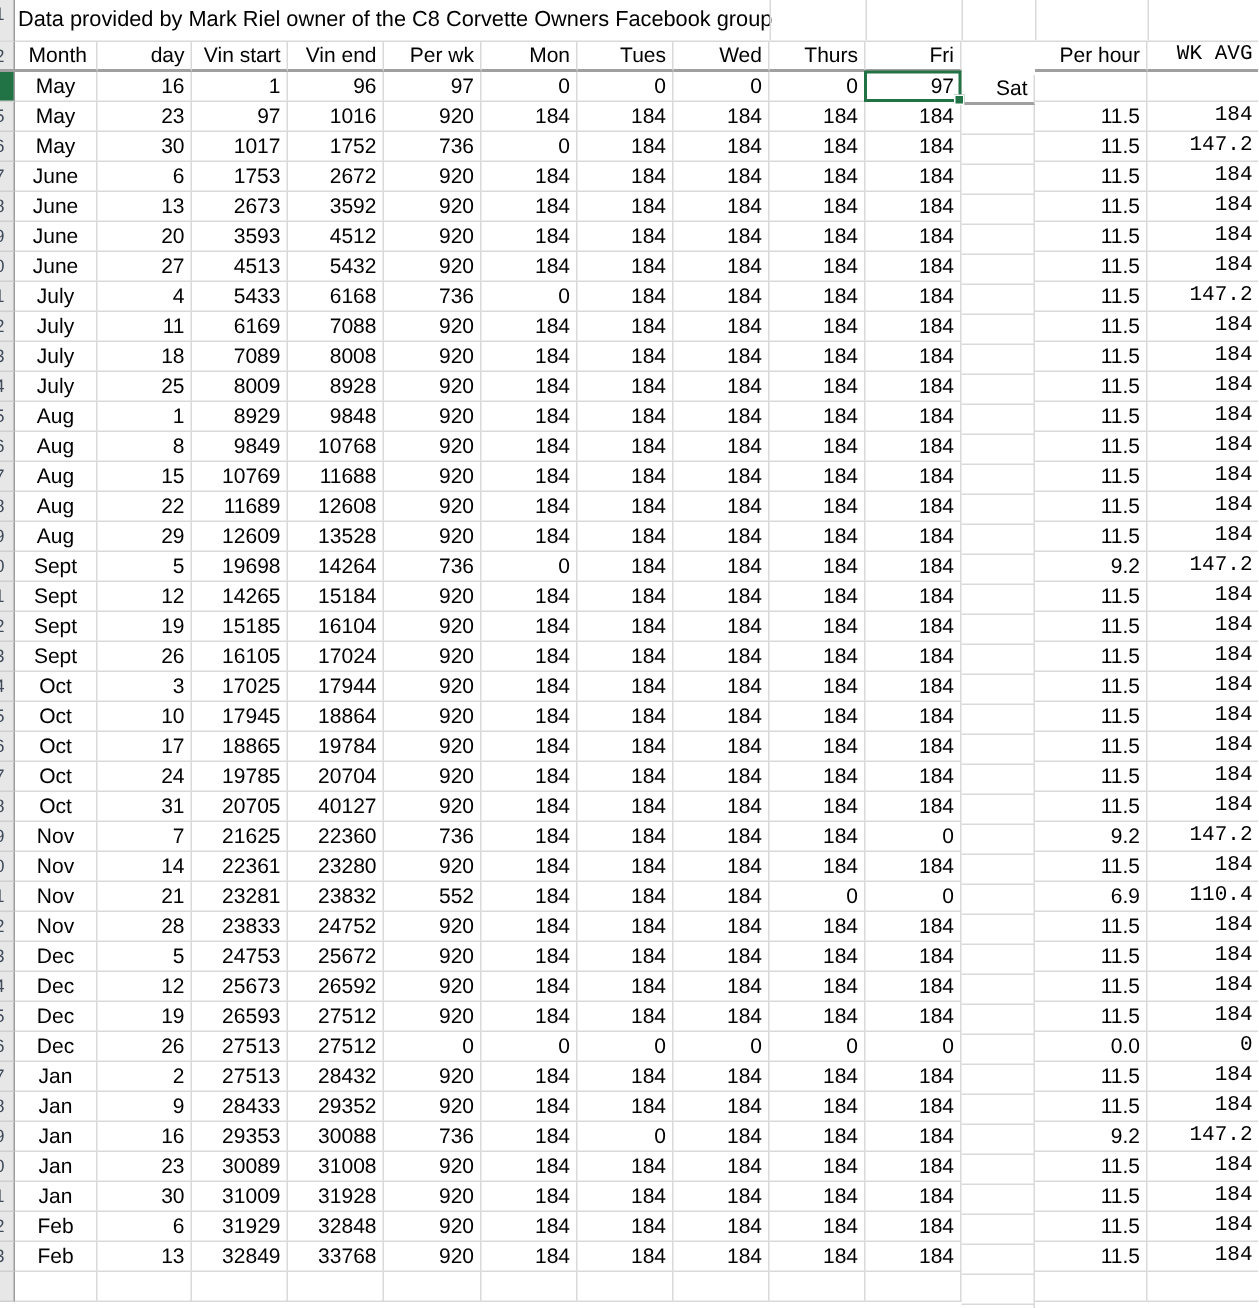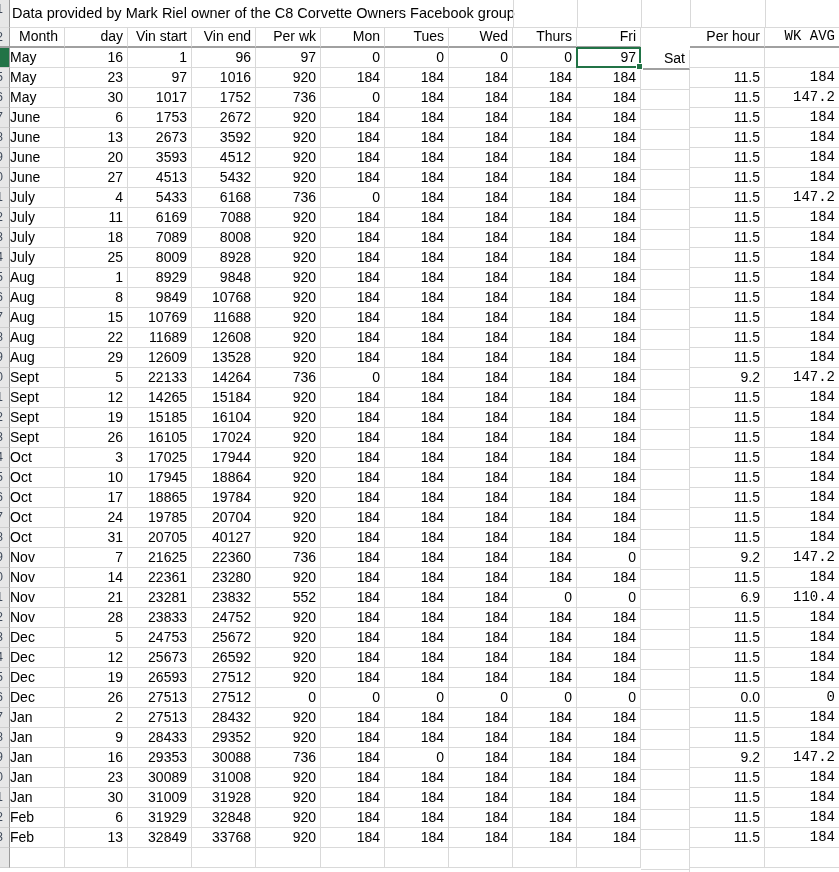--- a/index.html
+++ b/index.html
@@ -18,21 +18,21 @@
   .col-day{width:63px;}
   .col-vin_start{width:64px;}
   .col-vin_end{width:64px;}
   .col-per_wk{width:65px;}
   .col-mon,.col-tues,.col-wed,.col-thurs,.col-fri{width:64px;}
   .col-sat{width:49px;margin-top:22px;}
   .col-per_hour{width:75px;}
   .col-wk_avg{width:74px;font-family:Liberation Mono, monospace;}
   .no-r{border-right:none;}
   .num{text-align:right;padding-right:4px;}
-  .center{}
+  .center{text-align:center;}
   .left{text-align:center;padding-left:3px;}
   
   .strip{
     width:10px;background:#e7e7e7;
     border-right:1px solid #9b9b9b;border-bottom:1px solid #cfcfcf;
     position:relative;overflow:hidden;
   }
   .strip span{
     position:absolute;right:6px;top:0;line-height:19px;font-size:12px;color:#3f4a5a;
   }
@@ -383,21 +383,21 @@
         <div class="cell col-sat num"></div>
         <div class="cell col-per_hour num">11.5</div>
         <div class="cell col-wk_avg num no-r">184</div>
       </div>
       <div class="row">
         <div class="cell strip">
           <span>20</span>
         </div>
         <div class="cell col-month center">Sept</div>
         <div class="cell col-day num">5</div>
-        <div class="cell col-vin_start num">22133</div>
+        <div class="cell col-vin_start num">19698</div>
         <div class="cell col-vin_end num">14264</div>
         <div class="cell col-per_wk num">736</div>
         <div class="cell col-mon num">0</div>
         <div class="cell col-tues num">184</div>
         <div class="cell col-wed num">184</div>
         <div class="cell col-thurs num">184</div>
         <div class="cell col-fri num">184</div>
         <div class="cell col-sat num"></div>
         <div class="cell col-per_hour num">9.2</div>
         <div class="cell col-wk_avg num no-r">147.2</div>

